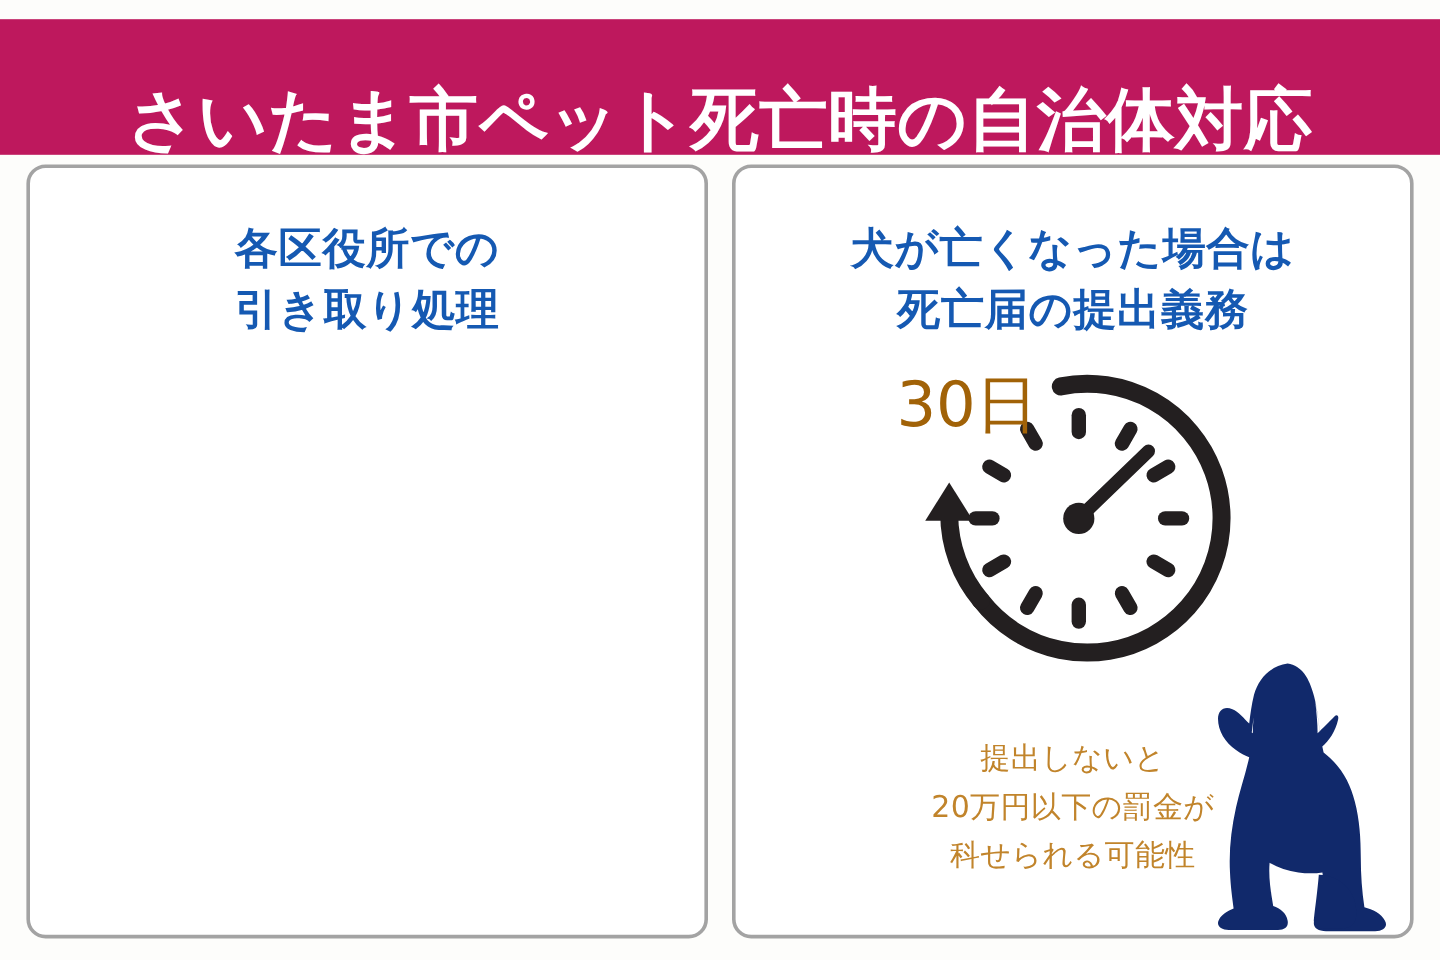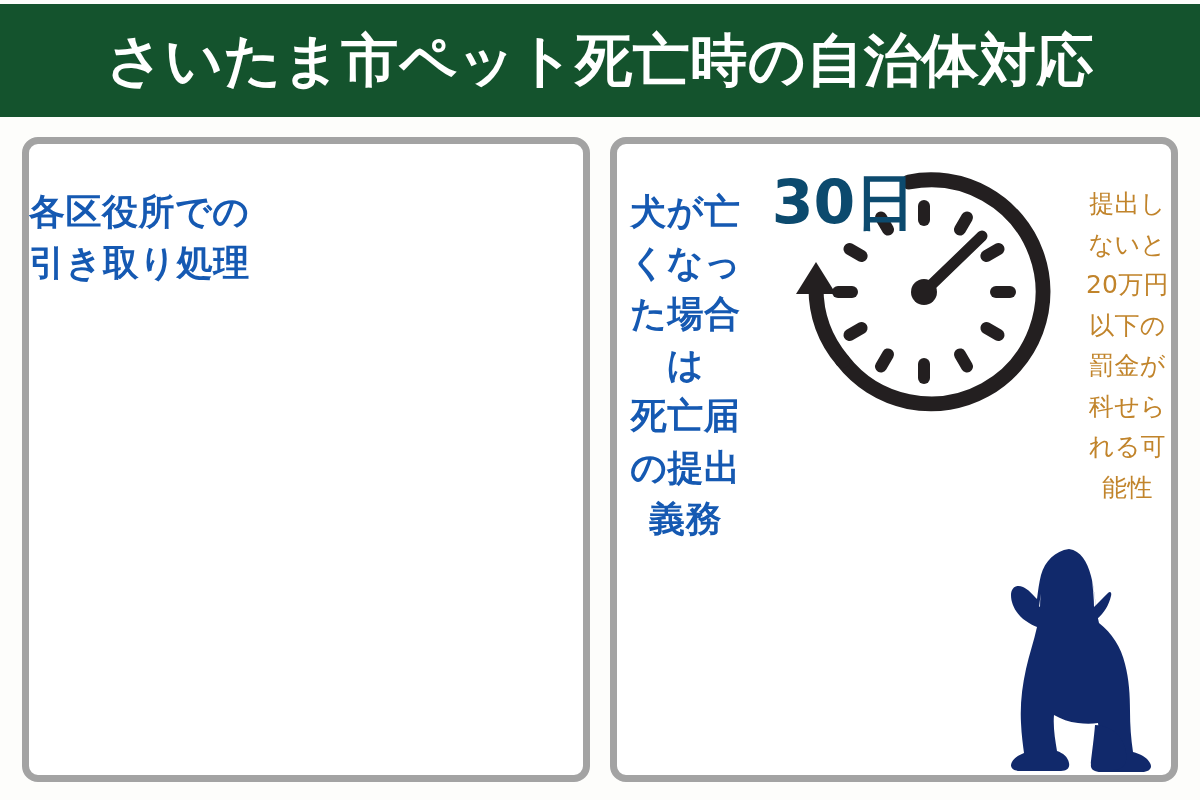--- a/index.html
+++ b/index.html
@@ -21,26 +21,26 @@
     position: relative;
     width: 1200px;
     height: 800px;
     background: #fdfdfb;
   }
 
   
   .header-banner {
     position: absolute;
     left: 0;
-    top: 4px;
+    top: 16px;
     width: 1200px;
     height: 113px;
-    background: #14532d;
-    display: flex;
-    align-items: center;
+    background: #be185d;
+    display: flex;
+    align-items: flex-end;
     justify-content: center;
   }
 
   .header-title {
     color: #ffffff;
     font-size: 57px;
     font-weight: 700;
     letter-spacing: 0.5px;
     line-height: 1;
     white-space: nowrap;
@@ -56,26 +56,26 @@
     height: 687px;
     display: flex;
     gap: 20px;
     padding: 24px 22px 18px 22px;
   }
 
   .card {
     position: relative;
     flex: 1 1 0;
     background: #ffffff;
-    border: 7px solid #a3a3a3;
+    border: 3px solid #a3a3a3;
     border-radius: 16px;
     overflow: hidden;
     display: flex;
-    flex-direction: row;
-    align-items: flex-start;
+    flex-direction: column;
+    align-items: center;
   }
 
   
   .card-title {
     color: #1559b2;
     font-size: 36px;
     font-weight: 700;
     line-height: 1.42;
     text-align: center;
     white-space: pre-line;
@@ -132,23 +132,23 @@
   .clock-icon-wrap {
     position: relative;
     width: 330px;
     height: 272px;
   }
 
   .deadline-badge {
     position: absolute;
     left: 18px;
     top: 18px;
-    color: #0c4a6e;
-    font-size: 60px;
-    font-weight: 700;
+    color: #a16207;
+    font-size: 52px;
+    font-weight: 400;
     line-height: 1;
     letter-spacing: 0px;
   }
 
   .right-note {
     margin-top: 40px;
     color: #c1842b;
     font-size: 25px;
     line-height: 1.62;
     text-align: center;

